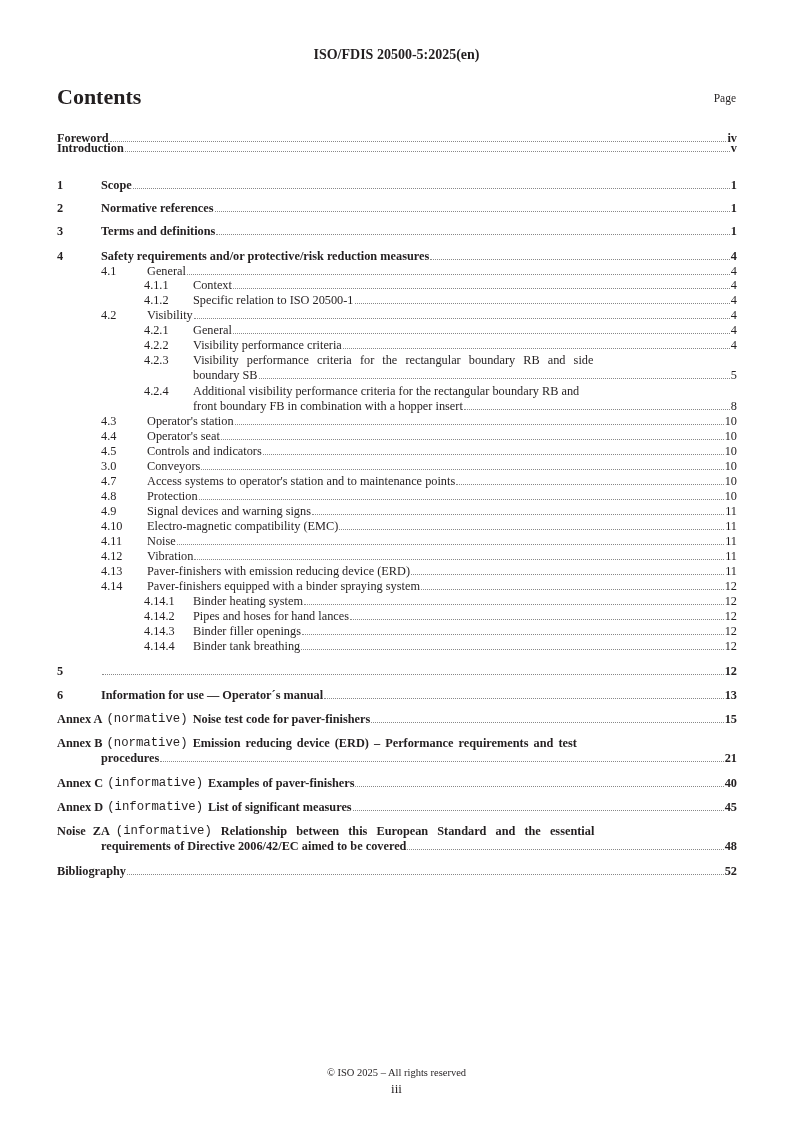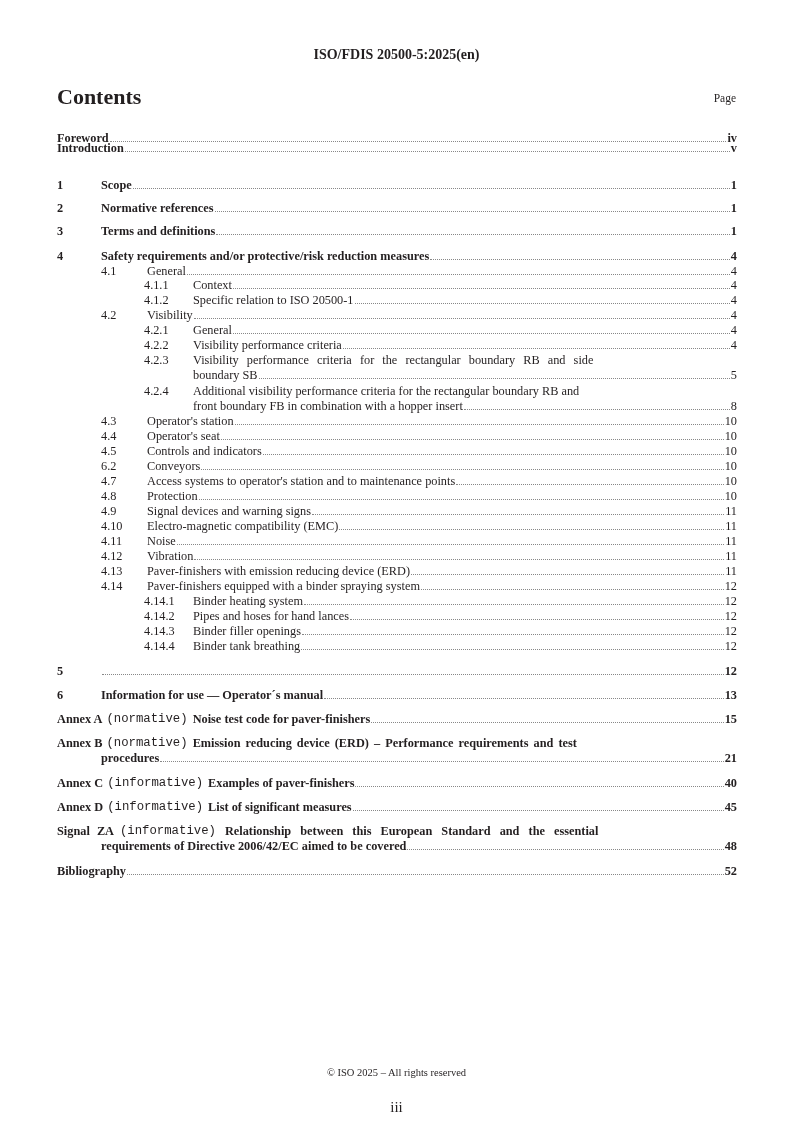--- a/index.html
+++ b/index.html
@@ -11,21 +11,21 @@
     .pagelbl { position: absolute; top: 92px; right: 57px; font-size: 11.5px; }
     .toc { position: absolute; left: 57px; top: 128px; width: 680px; font-size: 12.3px; }
     .row { position: absolute; left: 0; width: 680px; display: flex; align-items: flex-end; line-height: 14px; }
     .row.bold { font-weight: bold; }
     .num { flex: none; }
     .txt { flex: none; white-space: nowrap; }
     .lead { flex: 1 1 auto; border-bottom: 1px dotted #888; margin: 0 1px 3px 1px; height: 1px; min-width: 6px; }
     .pg { flex: none; text-align: right; }
     .annex-norm { font-weight: normal; font-family: Liberation Mono, monospace; }
     .footer { position: absolute; top: 1067px; left: 0; width: 793px; text-align: center; font-size: 10.5px; }
-    .footer .pno { display: block; margin-top: 21px; font-size: 15px; }
+    .footer .pno { display: block; margin-top: 3px; font-size: 13px; }
   </style>
 </head>
 <body>
 
 <div class="hdr">ISO/FDIS 20500-5:2025(en)</div>
 <div class="title">Contents</div>
 <div class="pagelbl">Page</div>
 
 <div class="toc">
 
@@ -135,21 +135,21 @@
     <span class="lead"></span>
     <span class="pg">10</span>
   </div>
   <div class="row" style="top:316px">
     <span class="num" style="margin-left:44px;width:46px">4.5</span>
     <span class="txt">Controls and indicators</span>
     <span class="lead"></span>
     <span class="pg">10</span>
   </div>
   <div class="row" style="top:331px">
-    <span class="num" style="margin-left:44px;width:46px">6.2</span>
+    <span class="num" style="margin-left:44px;width:46px">3.0</span>
     <span class="txt">Conveyors</span>
     <span class="lead"></span>
     <span class="pg">10</span>
   </div>
   <div class="row" style="top:346px">
     <span class="num" style="margin-left:44px;width:46px">4.7</span>
     <span class="txt">Access systems to operator's station and to maintenance points</span>
     <span class="lead"></span>
     <span class="pg">10</span>
   </div>
@@ -258,21 +258,21 @@
     <span class="pg">40</span>
   </div>
   <div class="row bold" style="top:672px">
     <span class="txt">Annex D</span>
     <span class="txt annex-norm" style="margin-left:4px;margin-right:5px">(informative)</span>
     <span class="txt">List of significant measures</span>
     <span class="lead"></span>
     <span class="pg">45</span>
   </div>
   <div class="row bold" style="top:696px">
-    <span class="txt" style="word-spacing:4px">Signal ZA</span>
+    <span class="txt" style="word-spacing:4px">Noise ZA</span>
     <span class="txt annex-norm" style="margin-left:6px;margin-right:9px">(informative)</span>
     <span class="txt" style="word-spacing:6px">Relationship between this European Standard and the essential</span>
   </div>
   <div class="row bold" style="top:711px">
     <span class="num" style="margin-left:44px"></span>
     <span class="txt">requirements of Directive 2006/42/EC aimed to be covered</span>
     <span class="lead"></span>
     <span class="pg">48</span>
   </div>
   <div class="row bold" style="top:736px">

